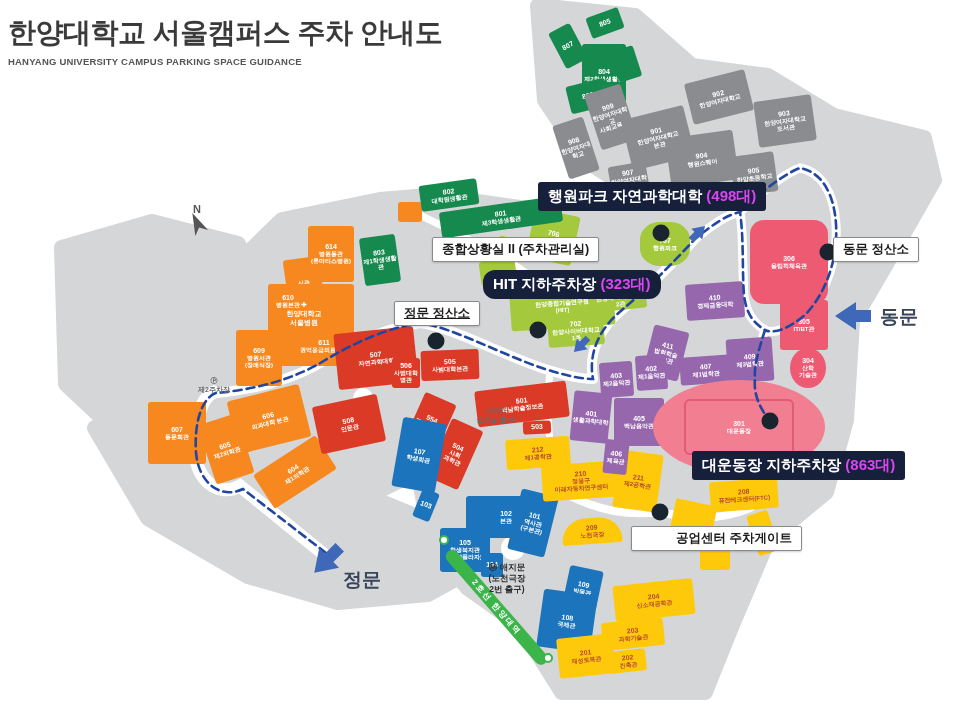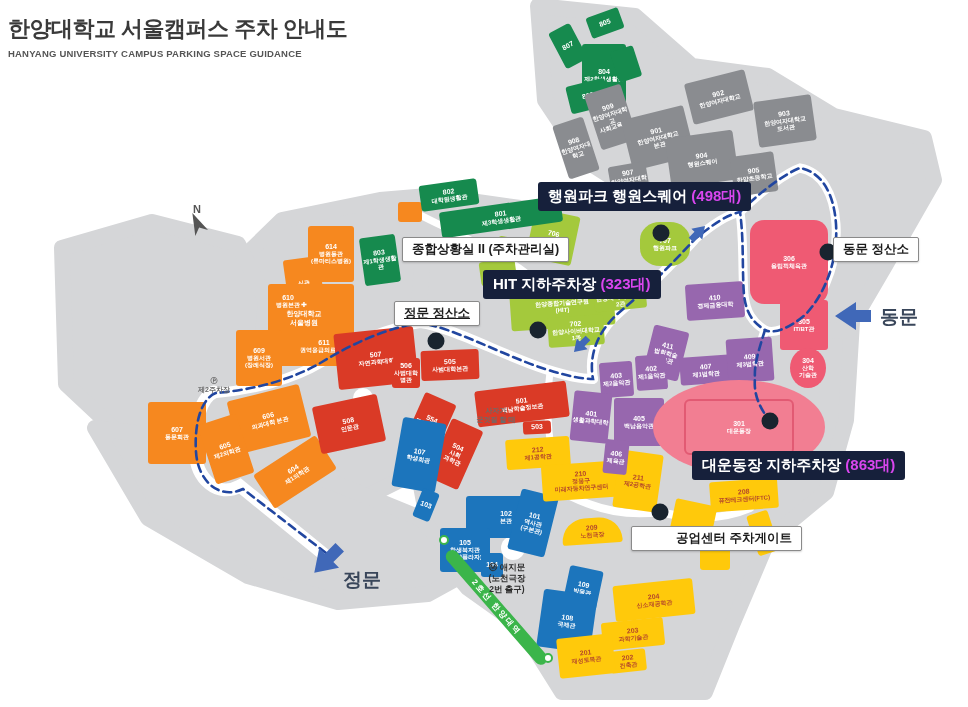--- a/index.html
+++ b/index.html
@@ -1,21 +1,21 @@
 <!DOCTYPE html>
 <html><head>
 <meta charset="utf-8">
 <style>
   html,body{margin:0;padding:0;background:#fff;}
   body{width:968px;height:707px;position:relative;overflow:hidden;
        font-family:"Liberation Sans","DejaVu Sans",sans-serif;}
   #map{position:absolute;inset:0;}
   svg.layer{position:absolute;left:0;top:0;pointer-events:none;}
   #header{position:absolute;left:8px;top:14px;z-index:6;}
-  #header h1{margin:0;font-size:22px;font-weight:700;color:#3a3a3a;letter-spacing:-0.5px;}
+  #header h1{margin:0;font-size:28px;font-weight:700;color:#3a3a3a;letter-spacing:-0.5px;}
   #header h2{margin:4px 0 0 0;font-size:9.5px;font-weight:700;color:#555;letter-spacing:0.2px;}
   #buildings{position:absolute;inset:0;z-index:2;}
   .bldg{position:absolute;display:flex;flex-direction:column;align-items:center;justify-content:center;
         text-align:center;color:#fff;border-radius:3px;line-height:1.15;}
   .bldg .num{font-size:7px;font-weight:700;}
   .bldg .nm{font-size:6px;font-weight:700;}
   .bldg.ytext{color:#b5482b;}
   .bldg .field{position:absolute;left:18%;top:20%;right:18%;bottom:20%;
         border:2px solid rgba(214,60,90,.55);border-radius:6px;}
   #subway{position:absolute;left:448px;top:545px;width:148px;height:13px;background:#3bb54a;
@@ -402,28 +402,28 @@
     </div>
   <div id="dot-layer">
       <div class="dot" style="left: 436px; top: 341px;"></div>
       <div class="dot" style="left: 538px; top: 330px;"></div>
       <div class="dot" style="left: 661px; top: 233px;"></div>
       <div class="dot" style="left: 828px; top: 252px;"></div>
       <div class="dot" style="left: 770px; top: 421px;"></div>
       <div class="dot" style="left: 660px; top: 512px;"></div>
     </div>
   <div id="booth-layer">
-      <div class="booth" style="left: 402px; top: 237px;">종합상황실 II (주차관리실)</div>
+      <div class="booth" style="left: 432px; top: 237px;">종합상황실 II (주차관리실)</div>
       <div class="booth" style="left: 394px; top: 301px; text-decoration: underline;">정문 정산소</div>
       <div class="booth" style="left: 833px; top: 237px;">동문 정산소</div>
       <div class="booth" style="left: 631px; top: 526px; padding-left: 44px;">공업센터 주차게이트</div>
     </div>
   <div id="callout-layer">
-      <div class="callout" style="left: 538px; top: 182px;"><span>행원파크 행원스퀘어 </span><span class="cnt">(498대)</span></div>
-      <div class="callout" style="left: 483px; top: 270px;"><span>HIT 지하주차장 </span><span class="cnt">(323대)</span></div>
+      <div class="callout" style="left: 538px; top: 182px;"><span>행원파크 자연과학대학 </span><span class="cnt">(498대)</span></div>
+      <div class="callout" style="left: 483px; top: 270px; border-radius: 12px;"><span>HIT 지하주차장 </span><span class="cnt">(323대)</span></div>
       <div class="callout" style="left: 692px; top: 451px;"><span>대운동장 지하주차장 </span><span class="cnt">(863대)</span></div>
     </div>
   <div id="gate-layer">
       <div class="gate-label" style="left: 880px; top: 304px;">동문</div>
       <div class="gate-label" style="left: 343px; top: 567px;">정문</div>
     </div>
 
   <div id="header">
     <h1>한양대학교 서울캠퍼스 주차 안내도</h1>
     <h2>HANYANG UNIVERSITY CAMPUS PARKING SPACE GUIDANCE</h2>

